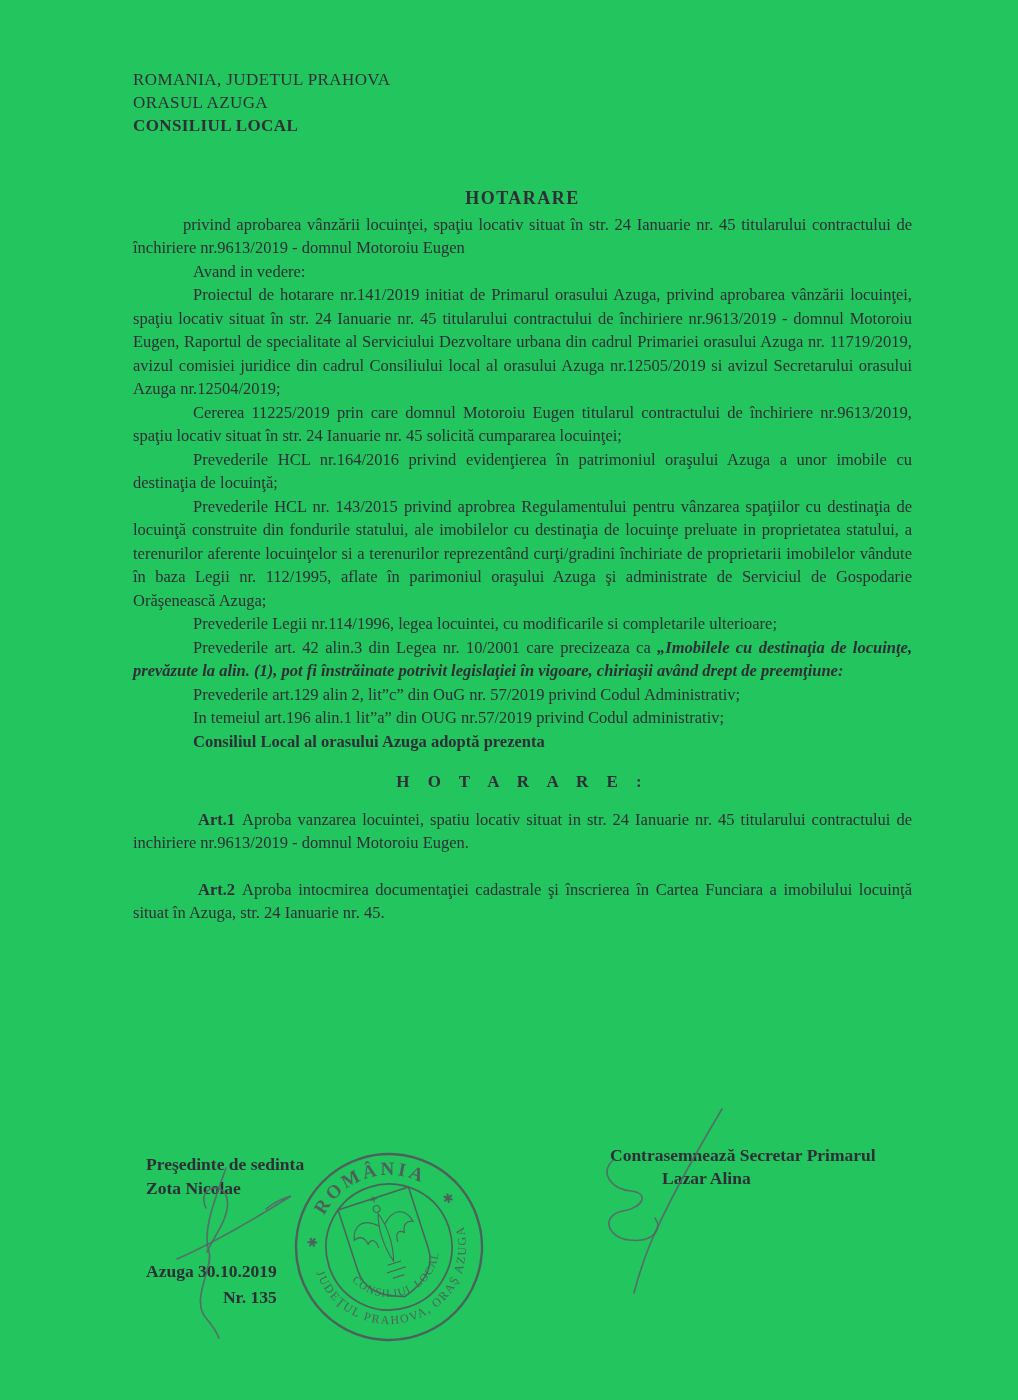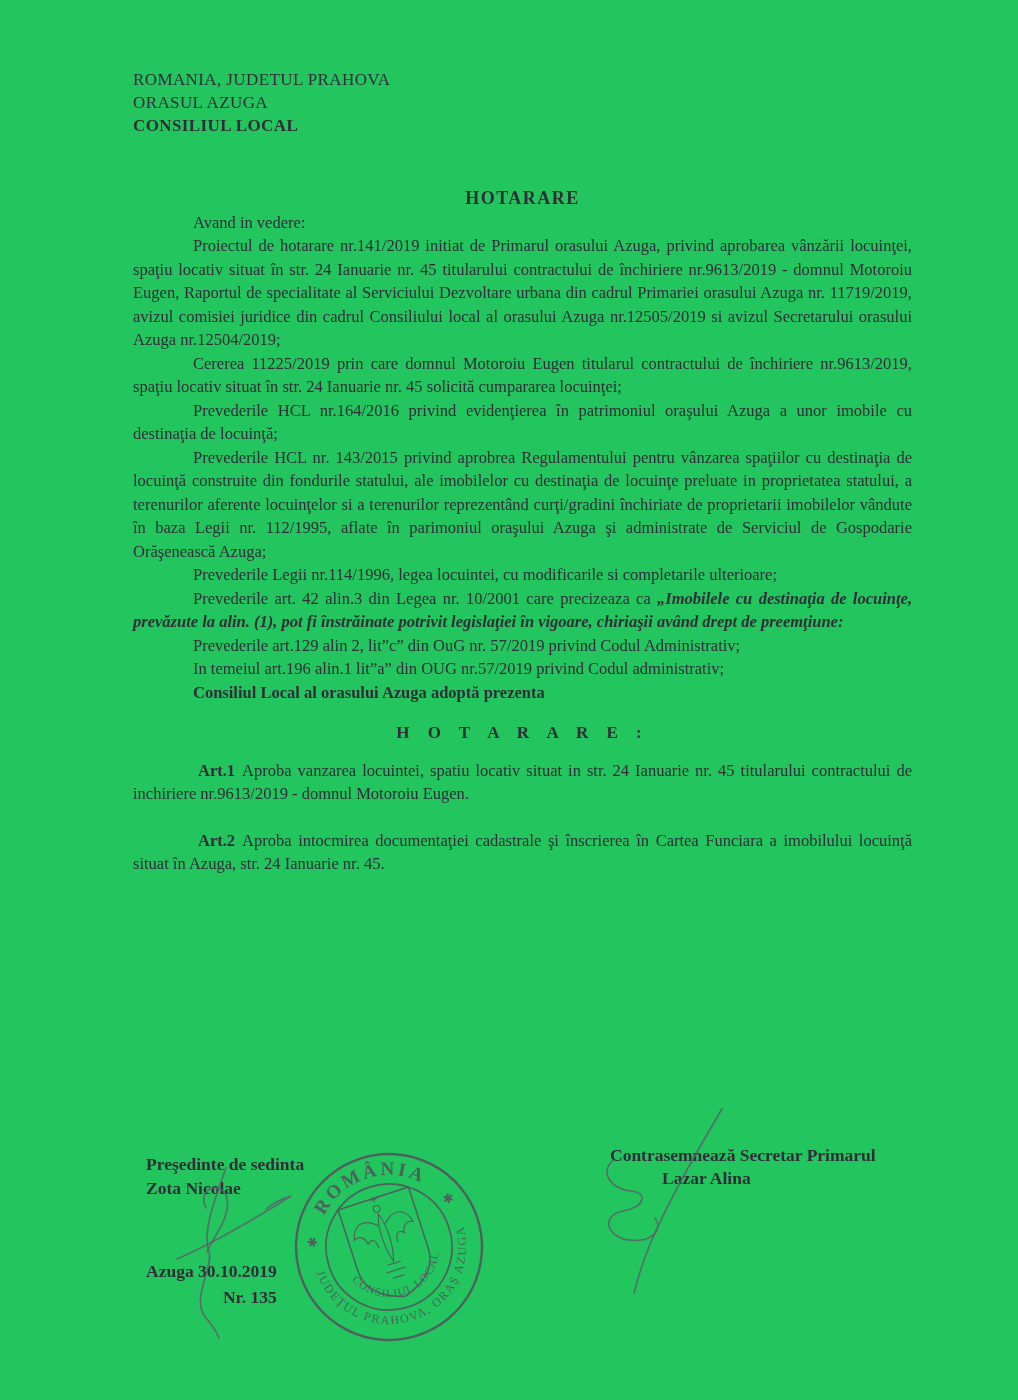--- a/index.html
+++ b/index.html
@@ -68,20 +68,21 @@
 <div class="page">
   <div class="content">
 
     <div class="letterhead">
       <div>ROMANIA, JUDETUL PRAHOVA</div>
       <div>ORASUL  AZUGA</div>
       <div class="bold">CONSILIUL LOCAL</div>
     </div>
 
     <div class="doc-title">HOTARARE</div>
+    <p class="subtitle">privind aprobarea  vânzării locuinţei, spaţiu locativ situat în str. 24 Ianuarie nr. 45 titularului contractului de închiriere nr.9613/2019  - domnul Motoroiu Eugen</p>
 
     <p class="preamble-label body-p">Avand in vedere:</p>
 
     <p class="body-p">Proiectul de hotarare nr.141/2019 initiat de Primarul orasului Azuga,  privind aprobarea vânzării locuinţei, spaţiu locativ situat în str. 24 Ianuarie nr. 45 titularului contractului de închiriere nr.9613/2019 - domnul Motoroiu Eugen, Raportul de specialitate al Serviciului Dezvoltare urbana din cadrul Primariei orasului Azuga nr. 11719/2019, avizul comisiei juridice  din cadrul Consiliului local al orasului Azuga nr.12505/2019 si avizul  Secretarului orasului Azuga nr.12504/2019;</p>
     <p class="body-p">Cererea 11225/2019 prin care domnul Motoroiu Eugen titularul contractului de închiriere nr.9613/2019, spaţiu locativ situat în str. 24 Ianuarie nr. 45 solicită cumpararea locuinţei;</p>
     <p class="body-p">Prevederile HCL nr.164/2016 privind evidenţierea în patrimoniul oraşului Azuga a unor imobile cu destinaţia de locuinţă;</p>
     <p class="body-p">Prevederile HCL nr. 143/2015 privind aprobrea Regulamentului pentru vânzarea spaţiilor cu destinaţia de locuinţă construite din fondurile statului, ale imobilelor cu destinaţia de locuinţe preluate in proprietatea statului, a terenurilor aferente locuinţelor si a terenurilor reprezentând curţi/gradini închiriate de proprietarii imobilelor vândute în baza Legii nr. 112/1995, aflate în parimoniul oraşului Azuga şi administrate de Serviciul de Gospodarie Orăşenească Azuga;</p>
     <p class="body-p">Prevederile Legii nr.114/1996, legea locuintei, cu modificarile si completarile ulterioare;</p>
 
     <p class="body-p"><span>Prevederile art. 42 alin.3 din Legea nr. 10/2001 care precizeaza ca </span><span class="quote-part">„Imobilele cu destinaţia de locuinţe, prevăzute la alin. (1), pot fi înstrăinate potrivit legislaţiei în vigoare, chiriaşii având drept de preemţiune:</span></p>

